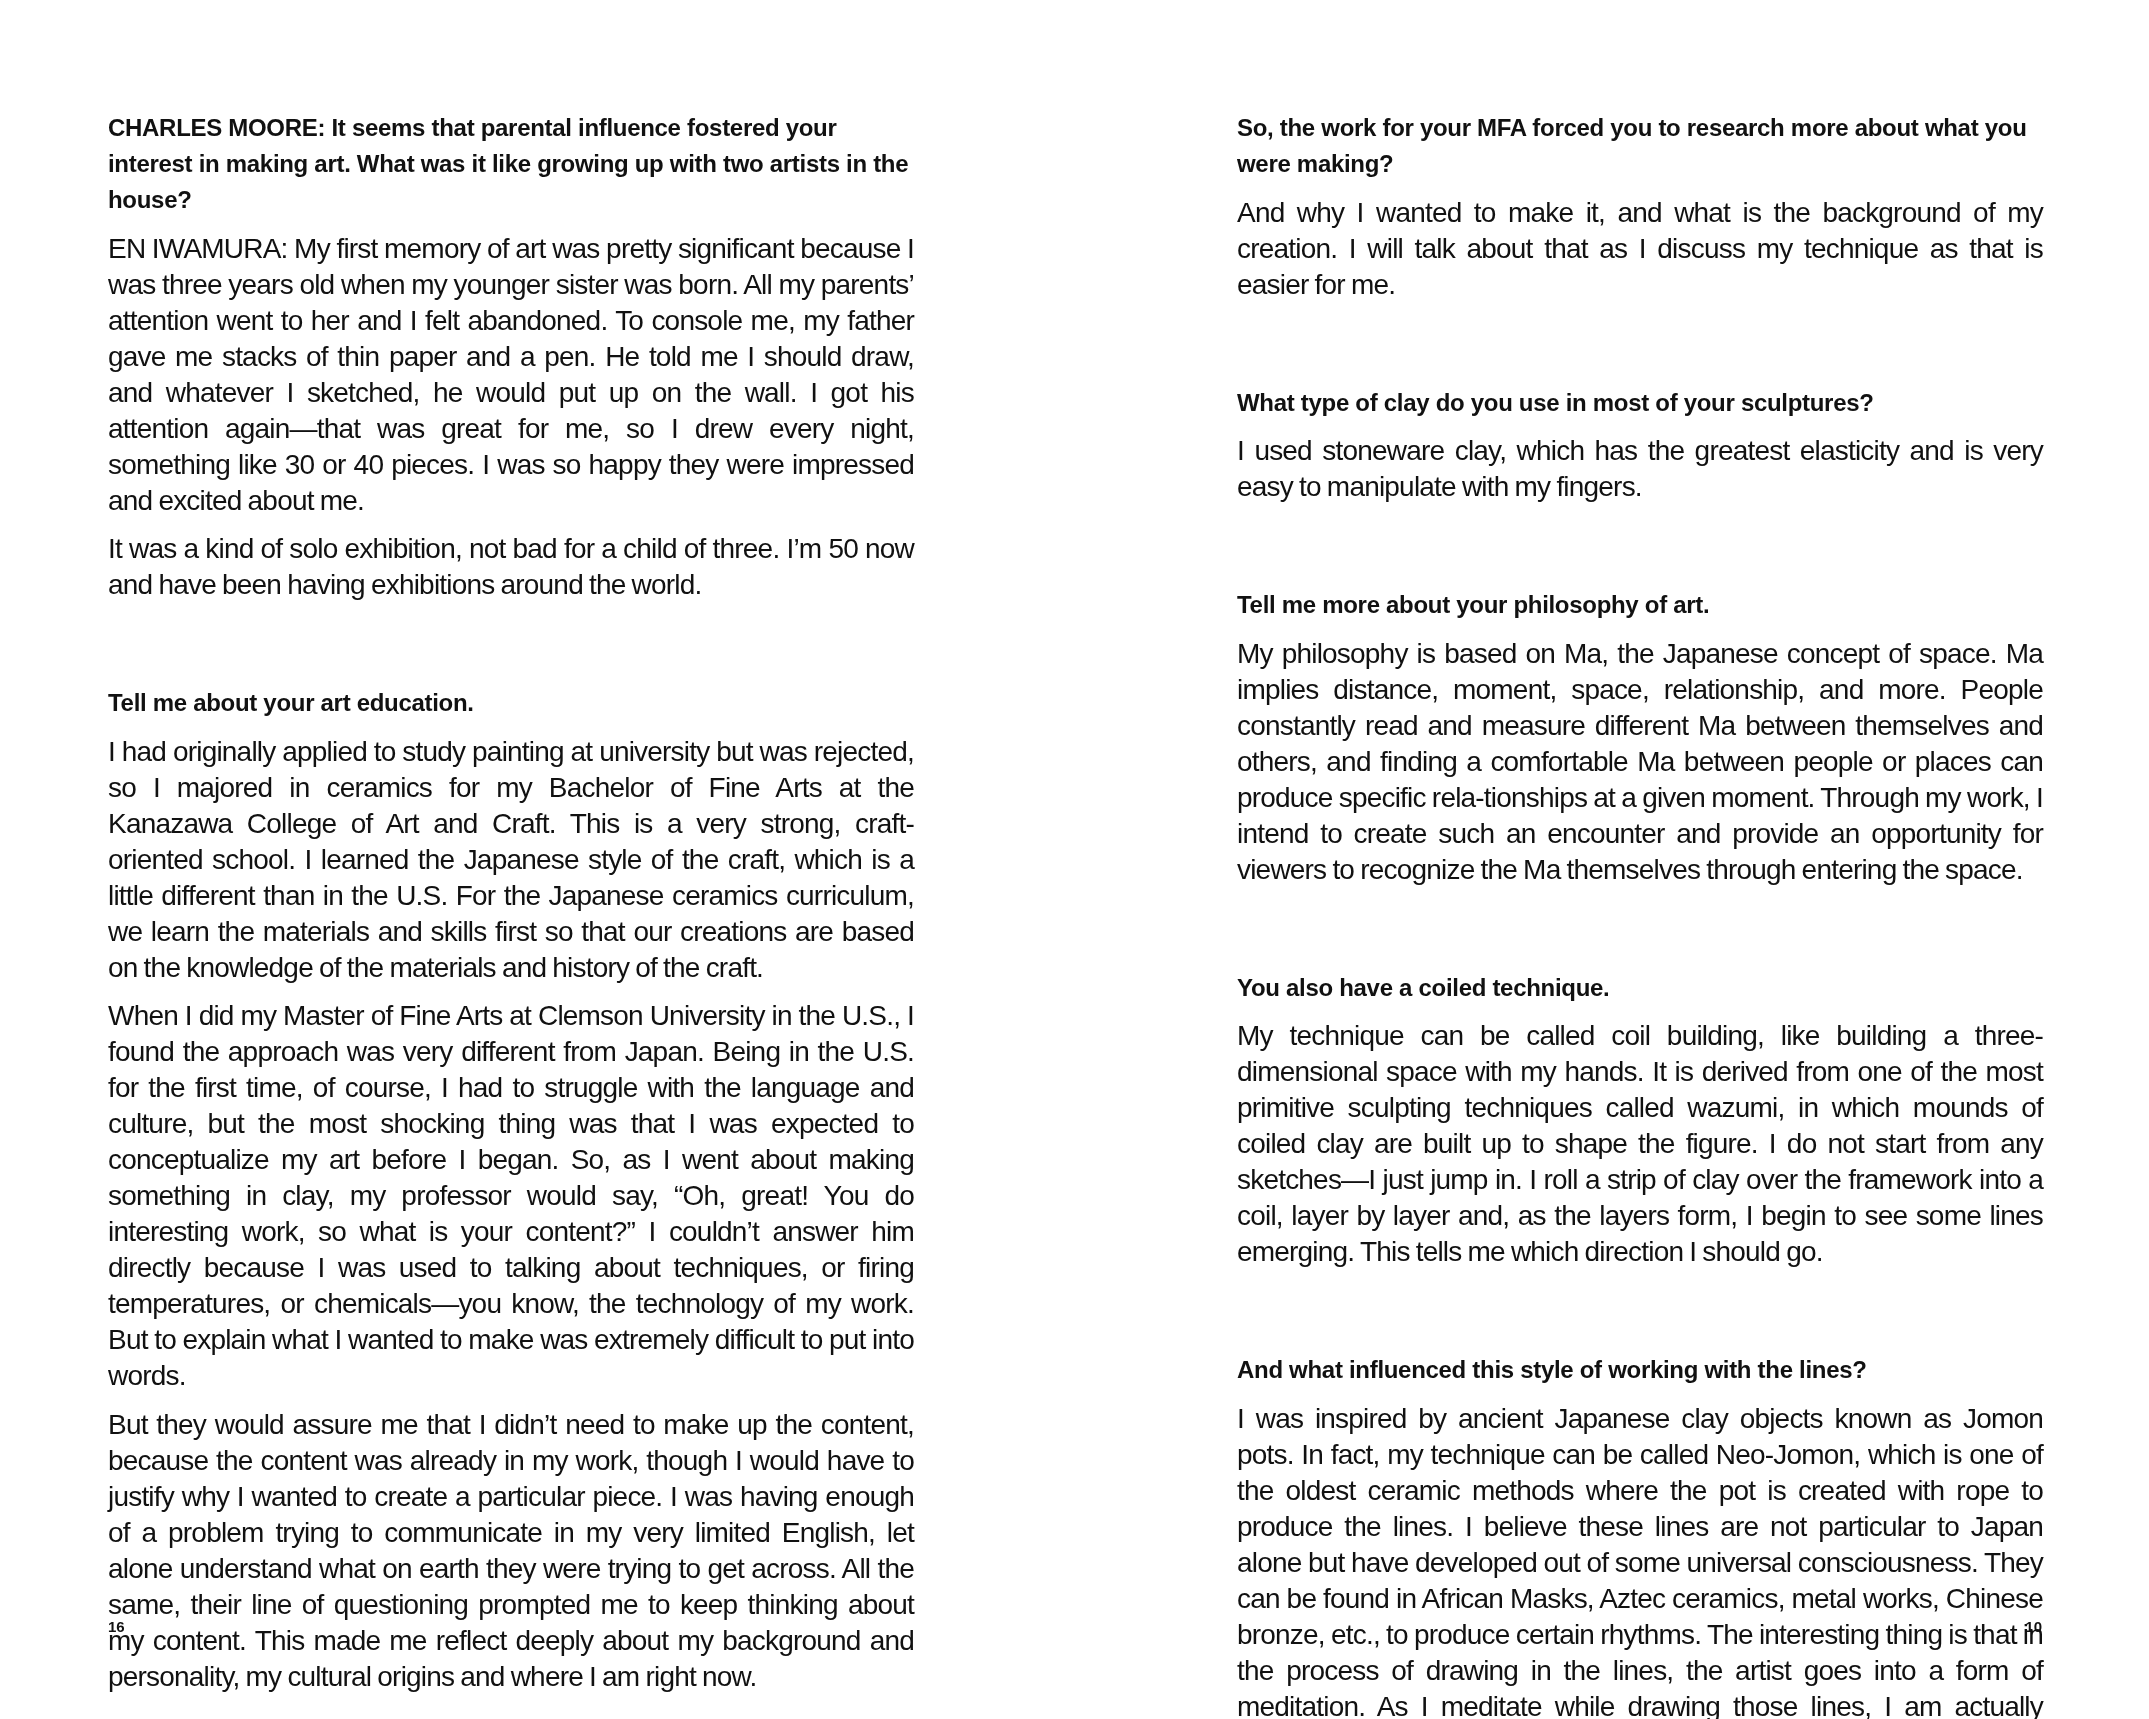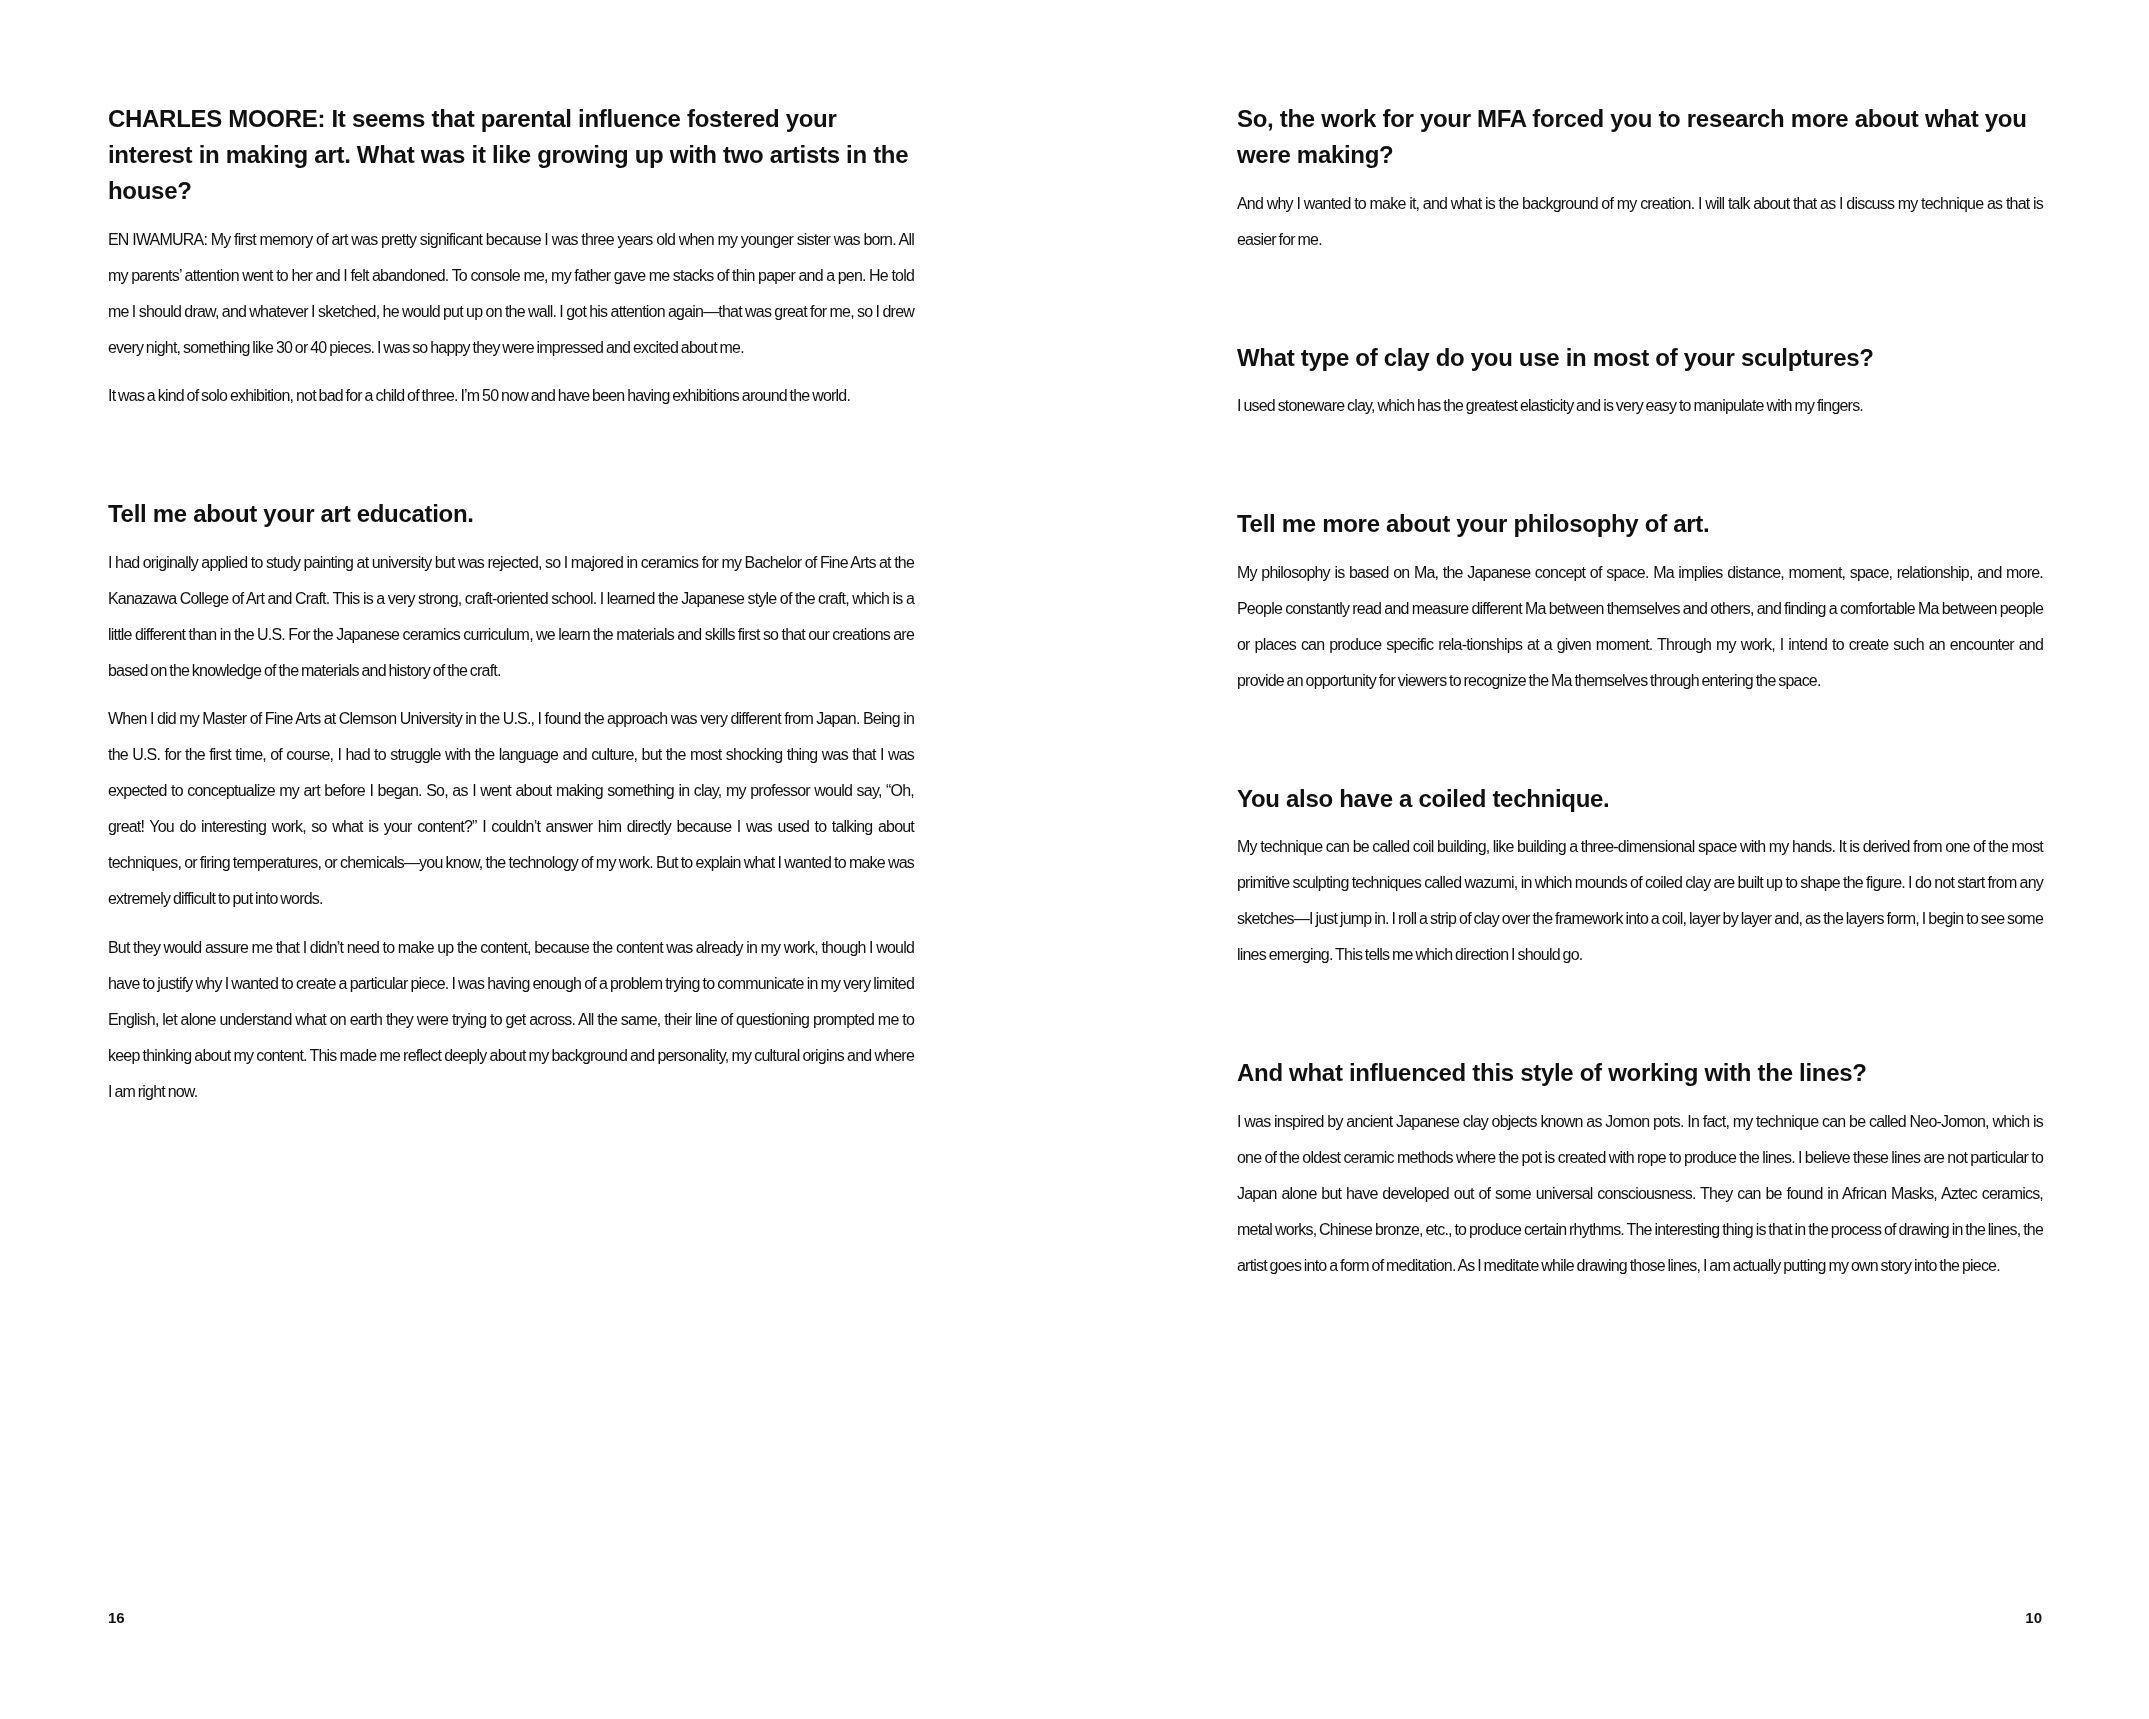--- a/index.html
+++ b/index.html
@@ -1,26 +1,26 @@
 <!DOCTYPE html>
 <html style="font-size:14.3px"><head>
 <meta charset="utf-8">
 <style>
   html, body { margin: 0; padding: 0; background: #ffffff; }
   body { width: 2149px; height: 1720px; position: relative; overflow: hidden; color: #111111;
          font-family: "Liberation Sans", sans-serif; }
-  .page { position: absolute; top: 0; height: 1420px; }
+  .page { position: absolute; top: 9px; height: 1420px; }
   .page.left { left: 0; width: 1075px; }
   .page.right { left: 1075px; width: 1075px; }
   .col { position: absolute; top: 101px; width: 806px; }
   .left .col { left: 108px; }
   .right .col { left: 162px; }
   .q { font-weight: bold; font-size: 24px; line-height: 36px; margin: 0 0 12.5px 0;
        letter-spacing: -0.3px; }
-  .a { font-size: 16px; line-height: 36px; margin: 0 0 12.5px 0; letter-spacing: -0.8px;
+  .a { font-size: 28px; line-height: 36px; margin: 0 0 12.5px 0; letter-spacing: -0.8px;
        text-align: justify; word-spacing: -0.9px; }
   .section + .section { margin-top: 82px; }
   .pagenum { position: absolute; top: 1609px; font-weight: bold; font-size: 15px; }
   .left .pagenum { left: 108px; }
   .right .pagenum { right: 108px; }
 </style>
 </head>
 <body>
 
 <div class="page left">

